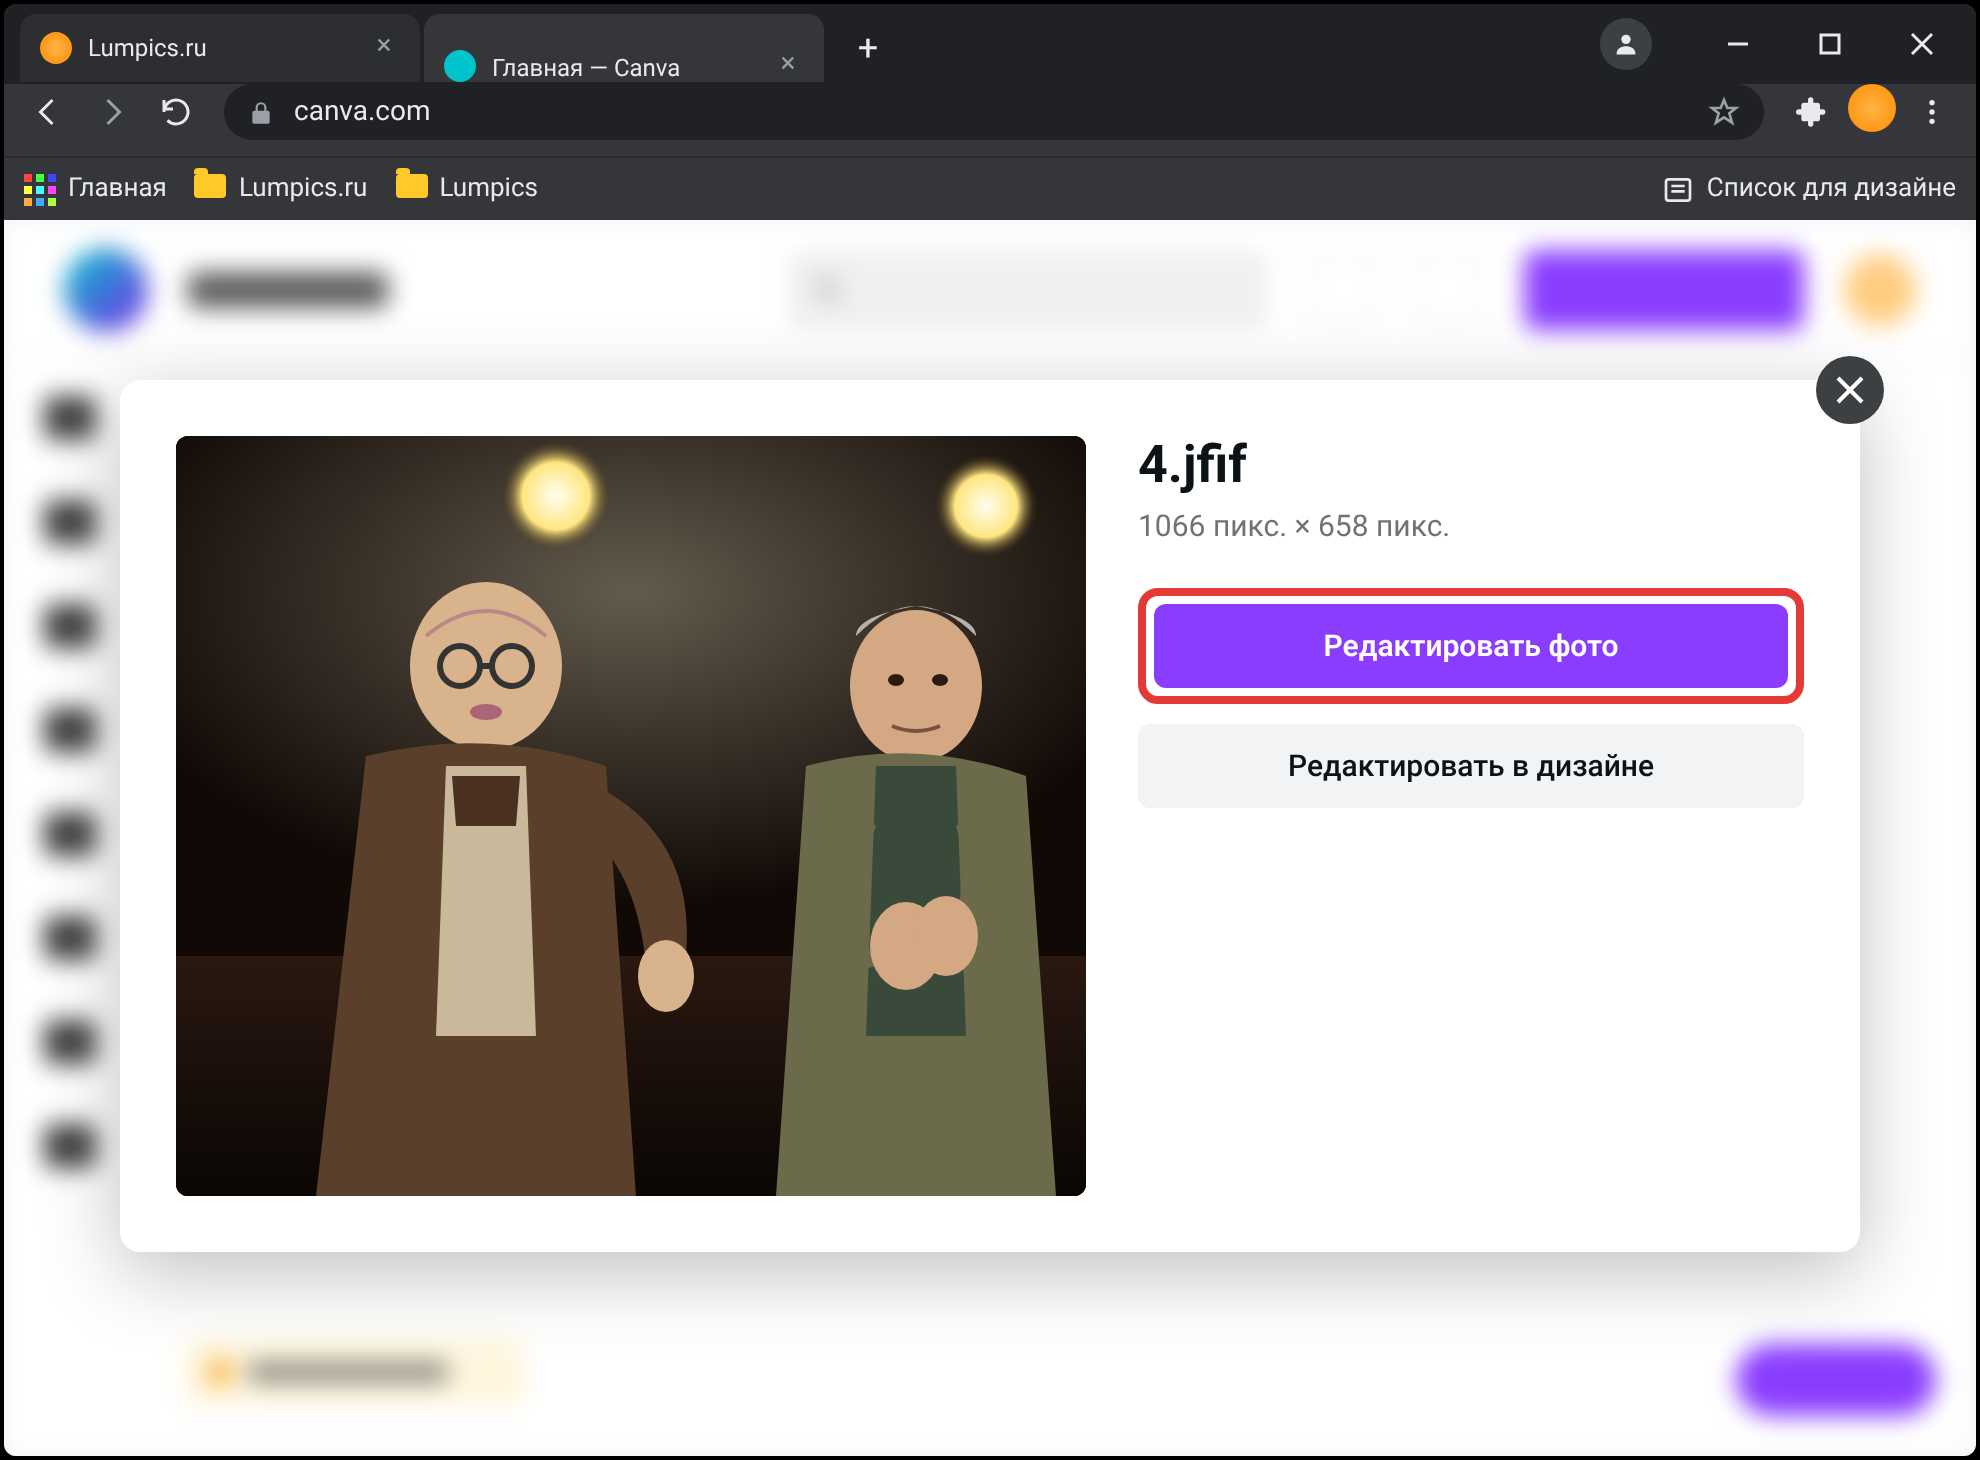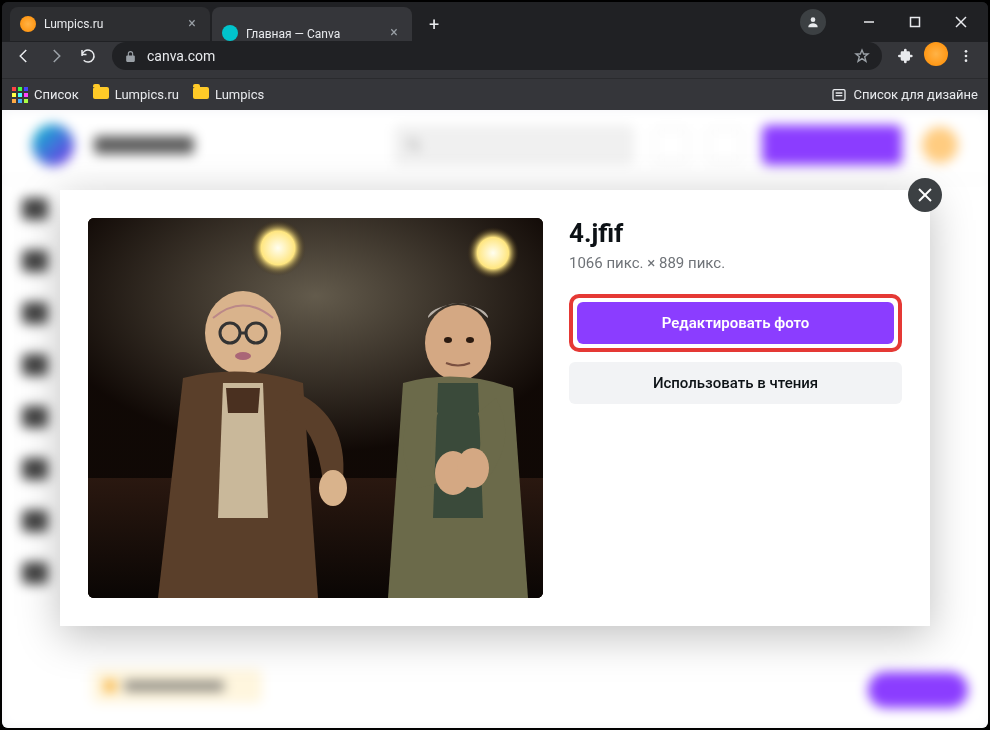--- a/index.html
+++ b/index.html
@@ -65,21 +65,21 @@
 .canva-body { display: flex; height: calc(100% - 70px); }
 .canva-sidebar { width: 70px; background: #fff; padding: 18px 20px; display: flex; flex-direction: column; gap: 30px; }
 .side-blob { width: 26px; height: 22px; background: #222; border-radius: 4px; opacity: .85; }
 .canva-main { flex: 1; background: #fff; padding: 20px; }
 .canva-bottom-strip { position: absolute; bottom: 25px; left: 90px; width: 170px; height: 34px; background: #fff6de; border-radius: 6px; display:flex; align-items:center; padding:0 12px; gap:8px;}
 .canva-bottom-strip .dot { width:12px; height:12px; background:#f5a623; border-radius:50%; }
 .canva-bottom-strip .bar { width:100px; height:10px; background:#555; border-radius:3px; opacity:.7; }
 .canva-help { position: absolute; bottom: 20px; right: 20px; width: 100px; height: 36px; background: #8b3dff; border-radius: 18px; }
 
 
-.modal { position: absolute; top: 80px; left: 50%; transform: translateX(-50%); width: 870px; background: #fff; border-radius: 0; box-shadow: 0 10px 40px rgba(0,0,0,.25); display: flex; padding: 28px; gap: 26px; }
+.modal { position: absolute; top: 80px; left: 50%; transform: translateX(-50%); width: 870px; background: #fff; border-radius: 10px; box-shadow: 0 10px 40px rgba(0,0,0,.25); display: flex; padding: 28px; gap: 26px; }
 .modal-close { position: absolute; top: -12px; right: -12px; width: 34px; height: 34px; background: #3c4043; border-radius: 50%; display: flex; align-items: center; justify-content: center; color: #fff; cursor: pointer; font-size: 18px; }
 .modal-image { width: 455px; height: 380px; border-radius: 6px; overflow: hidden; background: #1a0f0a; position: relative; }
 .modal-image svg { width: 100%; height: 100%; display: block; }
 .modal-right { flex: 1; display: flex; flex-direction: column; }
 .modal-title { font-size: 26px; font-weight: 700; color: #0d1216; margin-bottom: 6px; }
 .modal-dims { font-size: 15px; color: #6f7378; margin-bottom: 22px; }
 .btn-primary-wrap { padding: 4px; border: 4px solid #e53935; border-radius: 10px; margin-bottom: 10px; }
 .btn-primary { width: 100%; height: 42px; background: #8b3dff; color: #fff; border: none; border-radius: 6px; font-size: 15px; font-weight: 600; cursor: pointer; }
 .btn-secondary { width: 100%; height: 42px; background: #f2f3f5; color: #0d1216; border: none; border-radius: 6px; font-size: 15px; font-weight: 500; cursor: pointer; }
 </style>
@@ -178,21 +178,21 @@
           <span></span>
           <span></span>
           <span></span>
           <span></span>
           <span></span>
           <span></span>
           <span></span>
           <span></span>
           <span></span>
         </div>
-      <span>Список</span>
+      <span>Главная</span>
     </div>
     <div class="bookmark">
       <div class="bm-icon">
           <div class="bm-folder"></div>
         </div>
       <span>Lumpics.ru</span>
     </div>
     <div class="bookmark">
       <div class="bm-icon">
           <div class="bm-folder"></div>
@@ -308,21 +308,21 @@
 
             <path d="M330 180 Q300 230 330 270 L350 265 Q335 230 350 195 Z" fill="#6b6a4a"></path>
             <path d="M408 180 Q430 220 400 260 L382 255 Q400 225 390 195 Z" fill="#6b6a4a"></path>
             <ellipse cx="365" cy="255" rx="18" ry="22" fill="#d4a883"></ellipse>
             <ellipse cx="385" cy="250" rx="16" ry="20" fill="#d4a883"></ellipse>
           </g>
         </svg>
       </div>
       <div class="modal-right">
         <div class="modal-title">4.jfif</div>
-        <div class="modal-dims">1066 пикс. × 889 пикс.</div>
+        <div class="modal-dims">1066 пикс. × 658 пикс.</div>
         <div class="btn-primary-wrap">
           <button class="btn-primary">Редактировать фото</button>
         </div>
-        <button class="btn-secondary">Использовать в чтения</button>
+        <button class="btn-secondary">Редактировать в дизайне</button>
       </div>
     </div>
   </div>
 </div>
 
 </body></html>

